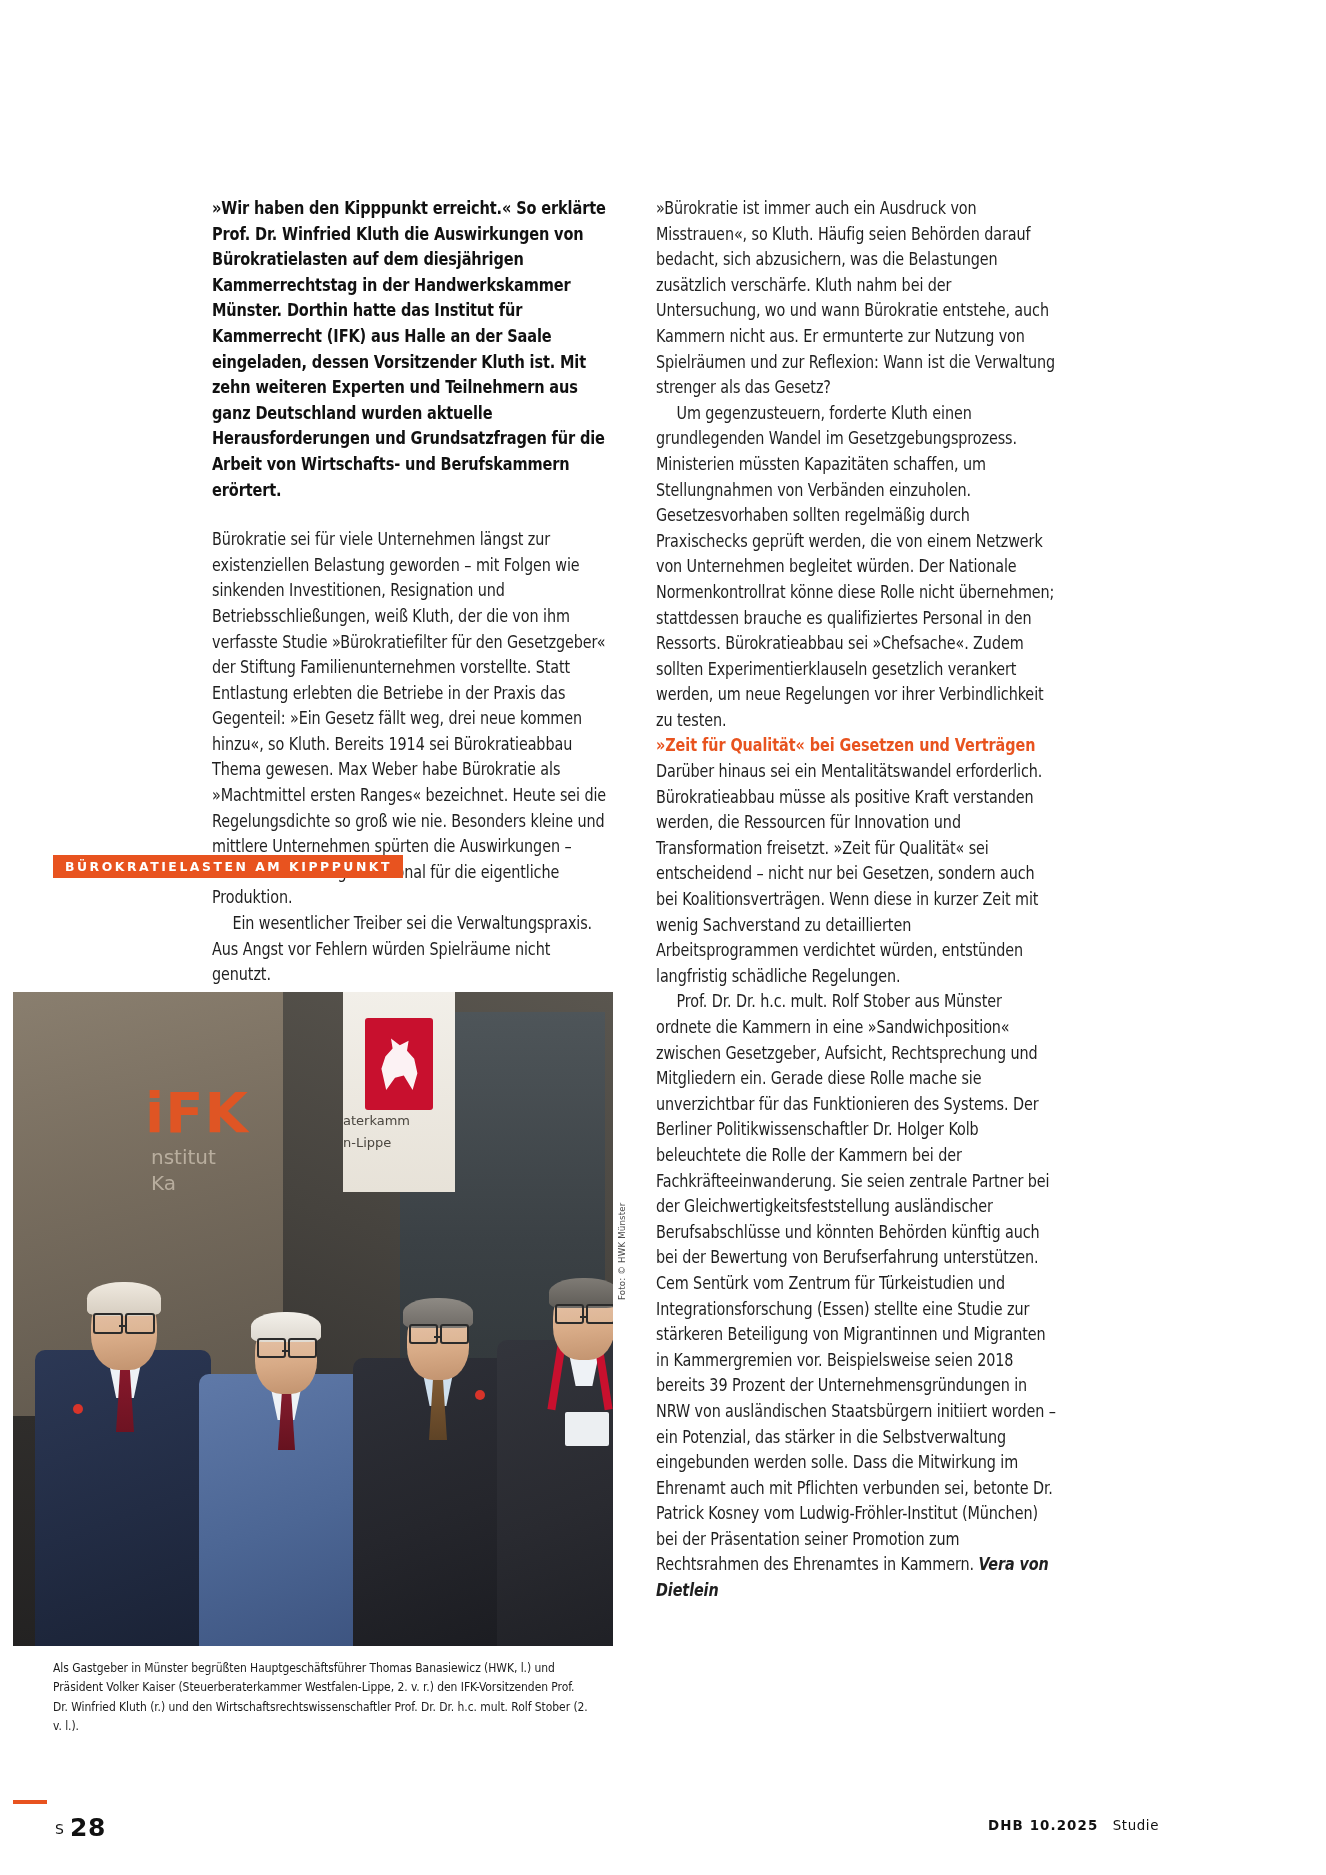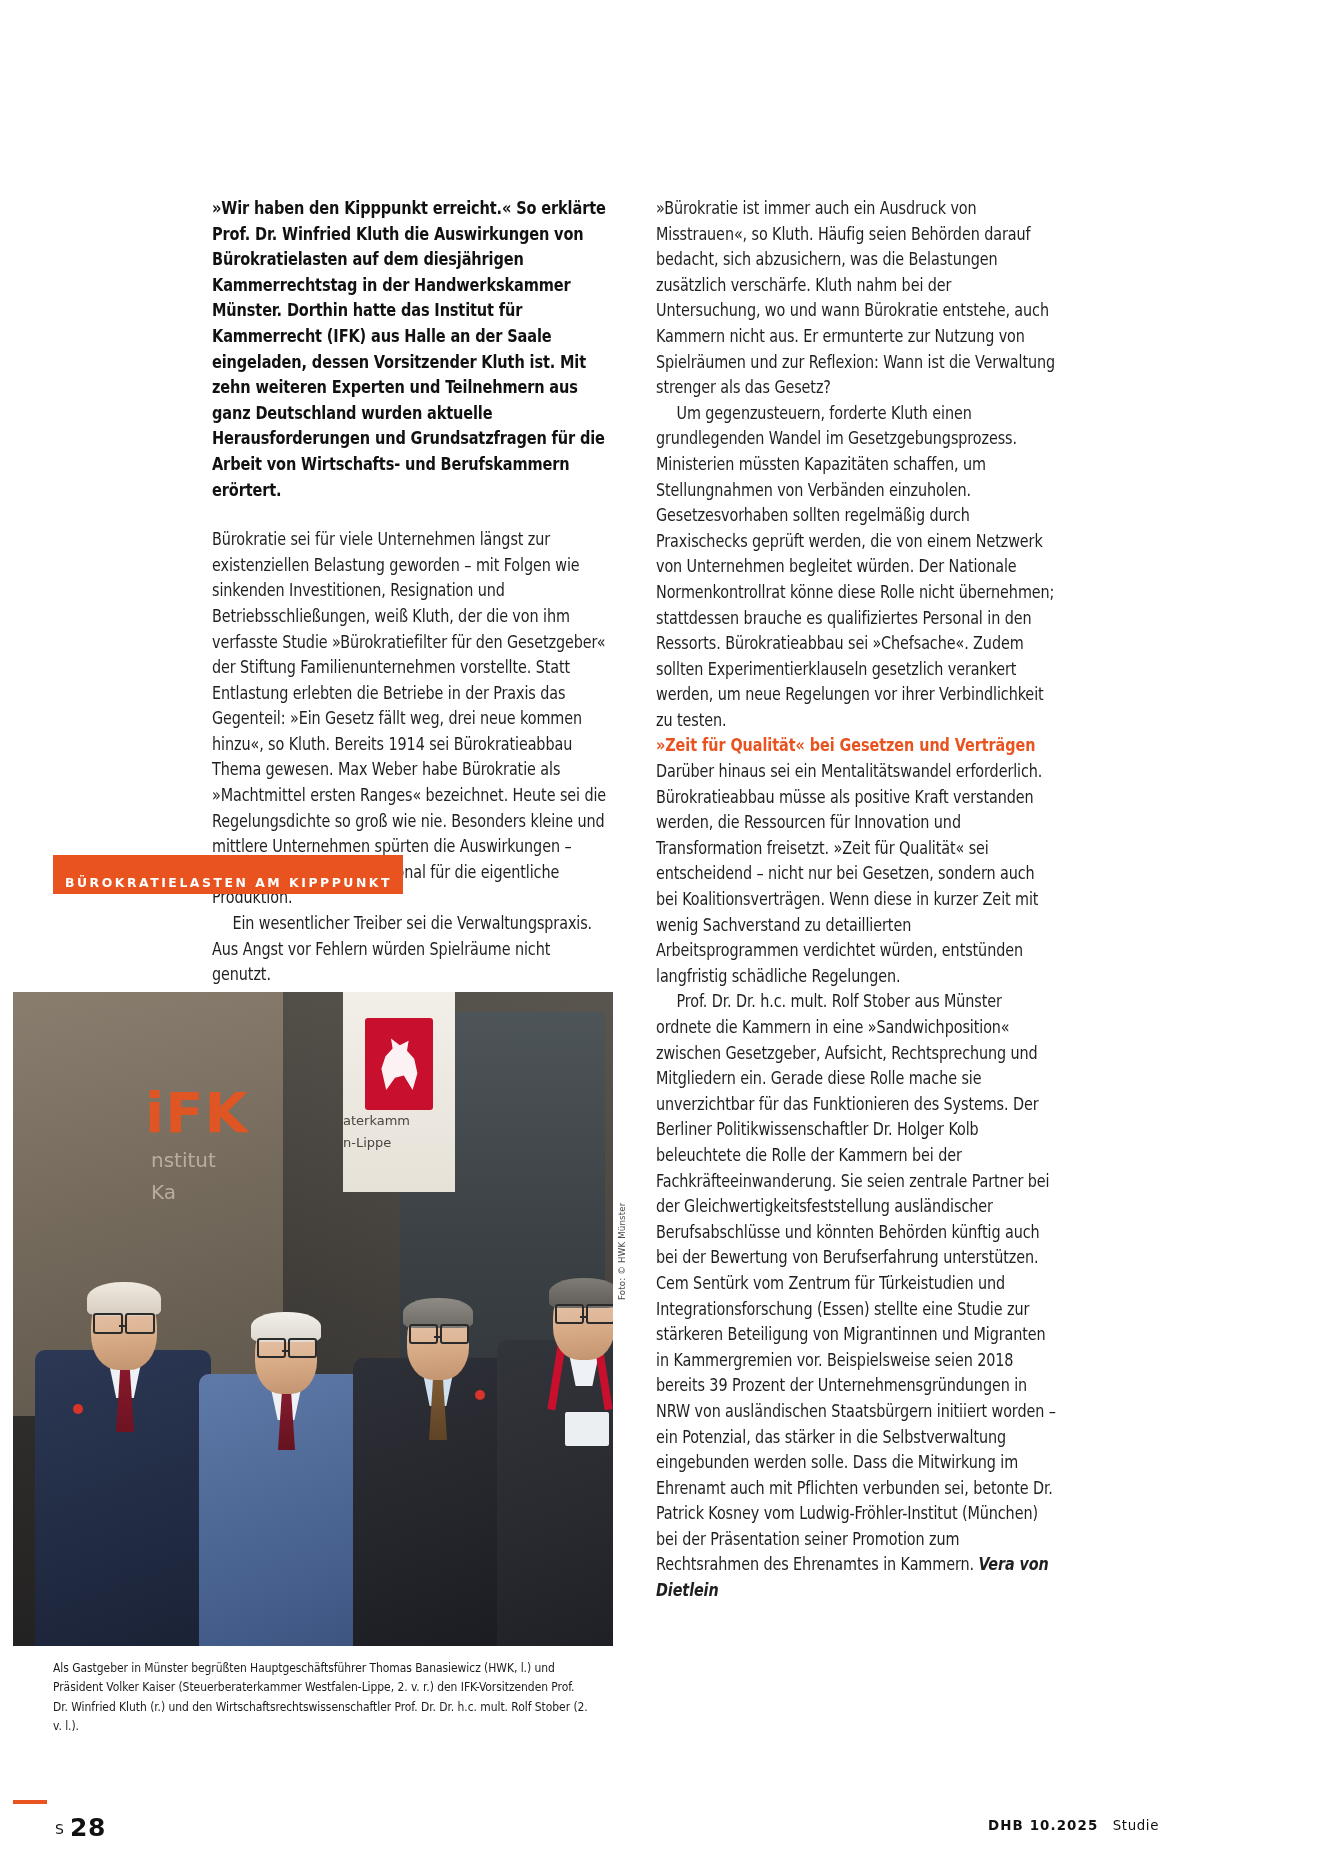--- a/index.html
+++ b/index.html
@@ -95,21 +95,21 @@
     top: 855px;
   }
   .kicker {
     display: inline-block;
     background: #E8531F;
     color: #ffffff;
     font-family: "DejaVu Sans", "Liberation Sans", sans-serif;
     font-weight: 600;
     font-size: 12.4px;
     letter-spacing: 2.55px;
-    padding: 21px 11px 5px 12px;
+    padding: 5px 11px 5px 12px;
     line-height: 13px;
     white-space: nowrap;
   }
 
   
   .headline {
     position: absolute;
     left: 53px;
     top: 887px;
     width: 580px;
@@ -172,21 +172,21 @@
     line-height: 1;
   }
   .ifk-sub {
     position: absolute;
     left: 138px; top: 152px;
     font-family: "DejaVu Sans", "Liberation Sans", sans-serif;
     font-weight: 400;
     font-size: 20px;
     color: #cfc4b4;
     opacity: 0.75;
-    line-height: 32px;
+    line-height: 26px;
   }
   
   .banner {
     position: absolute;
     left: 330px; top: 0px; width: 112px; height: 200px;
     background: linear-gradient(180deg, #f2efe9 0%, #e7e2d8 100%);
   }
   .banner-crest {
     position: absolute;
     left: 352px; top: 26px; width: 68px; height: 92px;

